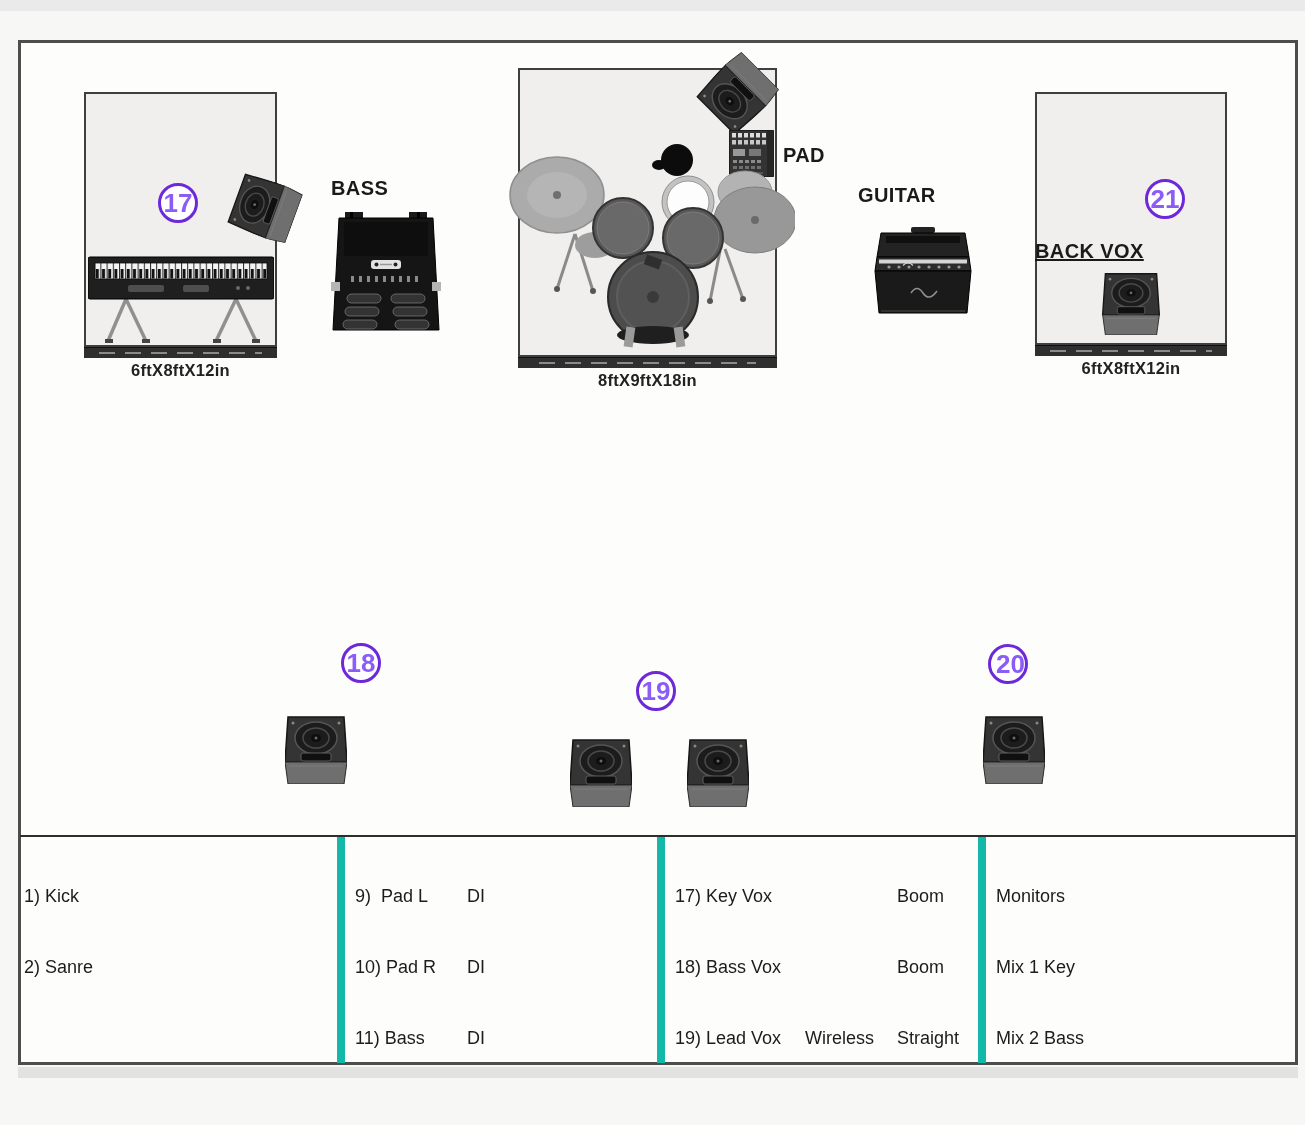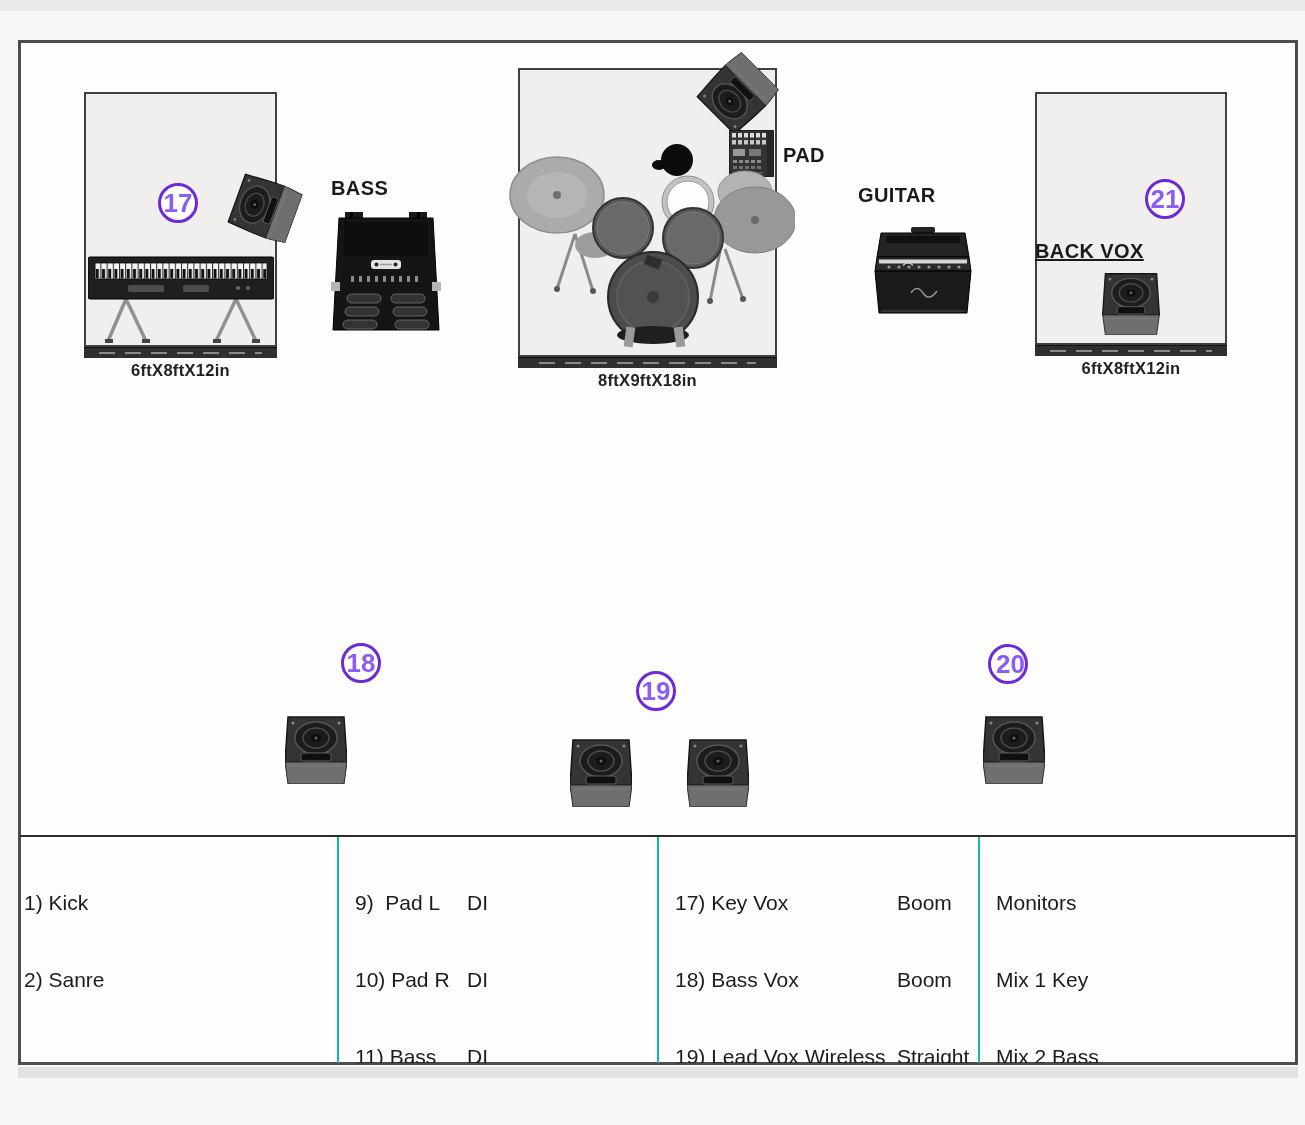--- a/index.html
+++ b/index.html
@@ -14,23 +14,23 @@
   .riser{background:#f0efee;border:2.5px solid #3f3f3f;}
   .riser-strip{background:#2f2f2f;border-top:1px solid #111;}
   .riser-strip .dash{position:absolute;left:8%;right:8%;top:4px;height:2px;
         background:repeating-linear-gradient(90deg,#8a8a8a 0 16px,#2f2f2f 16px 26px);}
   .dim-label{font-size:16.5px;font-weight:600;text-align:center;color:#222;letter-spacing:.3px;}
   .gear-label{font-size:20px;font-weight:600;color:#1a1a1a;letter-spacing:.4px;}
   .badge{width:40px;height:40px;border-radius:50%;border:3px solid #6d28d9;background:#fff;
          font-size:26px;font-weight:bold;color:#8b5cf6;text-align:center;line-height:34px;}
 
   #tbl{left:20px;top:835px;width:1276px;height:228px;border-top:2.5px solid #2e2e2e;
-       display:grid;grid-template-columns:317px 320px 321px 318px;font-size:21px;white-space:pre;}
+       display:grid;grid-template-columns:317px 320px 321px 318px;font-size:18px;white-space:pre;}
   .tcol{padding:3px 0 0 4px;overflow:hidden;}
-  .tcol.bl{border-left:2px solid #14b8a6;padding-left:16px;}
+  .tcol.bl{border-left:8px solid #14b8a6;padding-left:10px;}
   .trow{height:29px;line-height:29px;}
   .c2row{display:grid;grid-template-columns:112px 1fr;height:29px;line-height:29px;}
   .c3row{display:grid;grid-template-columns:130px 92px 1fr;height:29px;line-height:29px;}
 </style>
 </head>
 <body>
 
 <div id="page">
 
   <svg width="0" height="0" style="position:absolute" aria-hidden="true">

